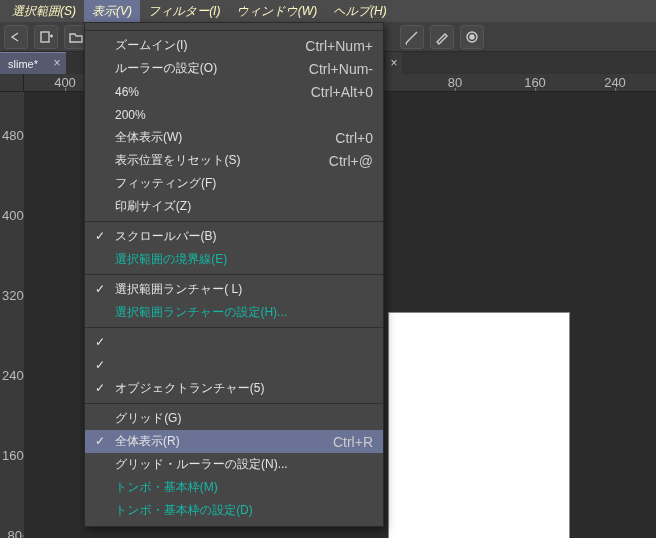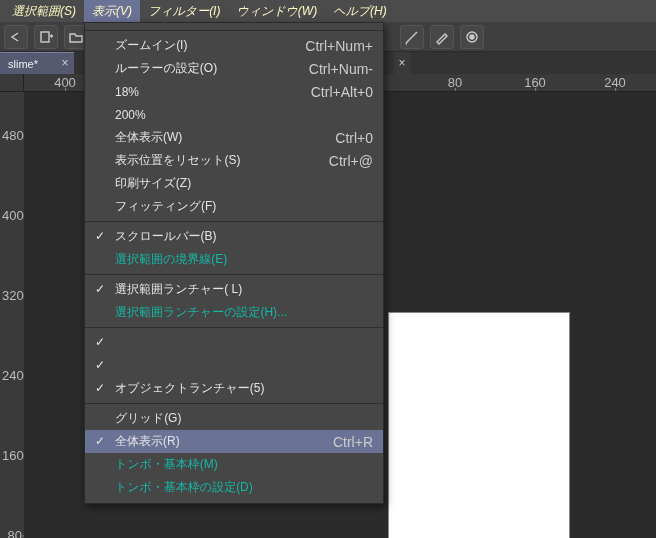--- a/index.html
+++ b/index.html
@@ -56,21 +56,21 @@
   
   .tabbar {
     height: 22px;
     background: #333;
     display: flex;
     align-items: stretch;
   }
   .tab {
     background: #565a70;
     border-top: 1px solid #7a7fa0;
-    padding: 0 36px 0 8px;
+    padding: 0 28px 0 8px;
     display: flex;
     align-items: center;
     position: relative;
     font-size: 11px;
     color: #eee;
   }
   .tab-close {
     position: absolute;
     right: 2px;
     top: 3px;
@@ -292,39 +292,39 @@
     <div class="dropdown-sep"></div>
     <div class="dropdown-item">
       <span>ズームイン(I)</span>
       <span class="shortcut">Ctrl+Num+</span>
     </div>
     <div class="dropdown-item">
       <span>ルーラーの設定(O)</span>
       <span class="shortcut">Ctrl+Num-</span>
     </div>
     <div class="dropdown-item">
-      <span>18%</span>
+      <span>46%</span>
       <span class="shortcut">Ctrl+Alt+0</span>
     </div>
     <div class="dropdown-item">
       <span>200%</span>
     </div>
     <div class="dropdown-item">
       <span>全体表示(W)</span>
       <span class="shortcut">Ctrl+0</span>
     </div>
     <div class="dropdown-item">
       <span>表示位置をリセット(S)</span>
       <span class="shortcut">Ctrl+@</span>
     </div>
     <div class="dropdown-item">
+      <span>フィッティング(F)</span>
+    </div>
+    <div class="dropdown-item">
       <span>印刷サイズ(Z)</span>
-    </div>
-    <div class="dropdown-item">
-      <span>フィッティング(F)</span>
     </div>
     <div class="dropdown-sep"></div>
     <div class="dropdown-item">
       <span class="check">✓</span>
       <span>スクロールバー(B)</span>
     </div>
     <div class="dropdown-item disabled">
       <span>選択範囲の境界線(E)</span>
     </div>
     <div class="dropdown-sep"></div>
@@ -348,19 +348,22 @@
     </div>
     <div class="dropdown-sep"></div>
     <div class="dropdown-item">
       <span>グリッド(G)</span>
     </div>
     <div class="dropdown-item highlight">
       <span class="check">✓</span>
       <span>全体表示(R)</span>
       <span class="shortcut">Ctrl+R</span>
     </div>
+    <div class="dropdown-item">
+      <span>グリッド・ルーラーの設定(N)...</span>
+    </div>
     <div class="dropdown-item disabled">
       <span>トンボ・基本枠(M)</span>
     </div>
     <div class="dropdown-item disabled">
       <span>トンボ・基本枠の設定(D)</span>
     </div>
   </div>
 
 </body></html>

